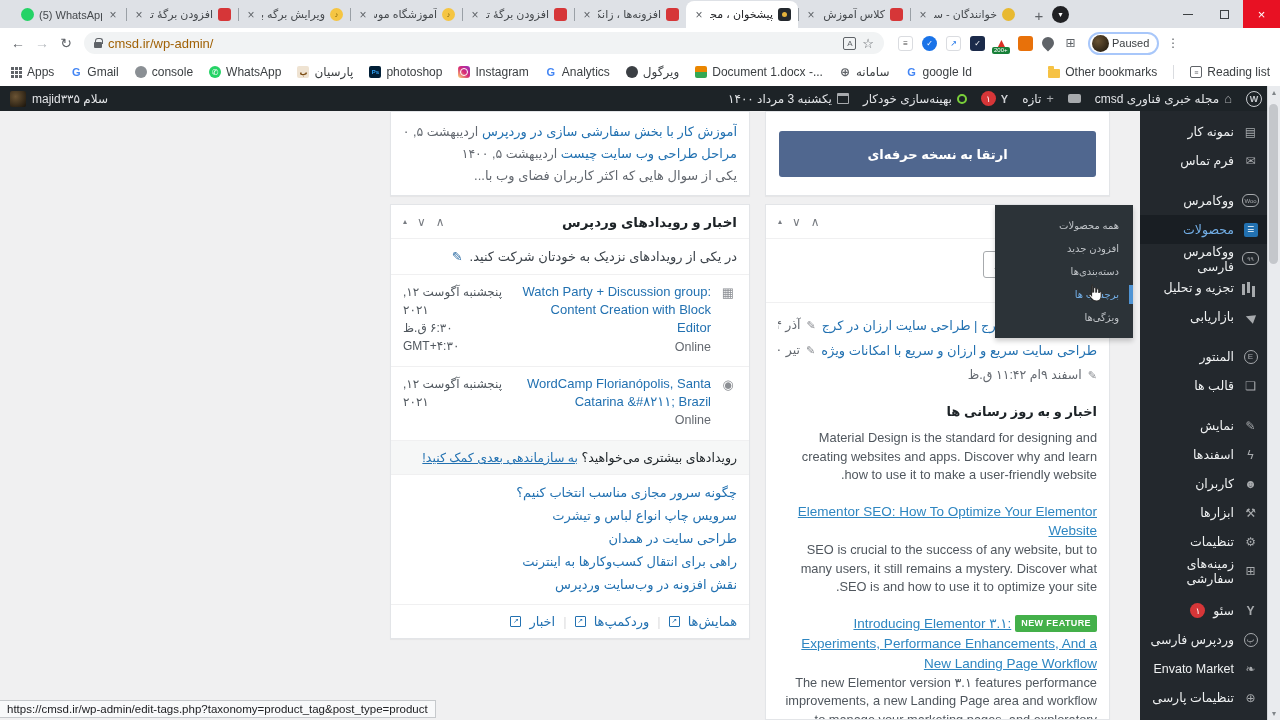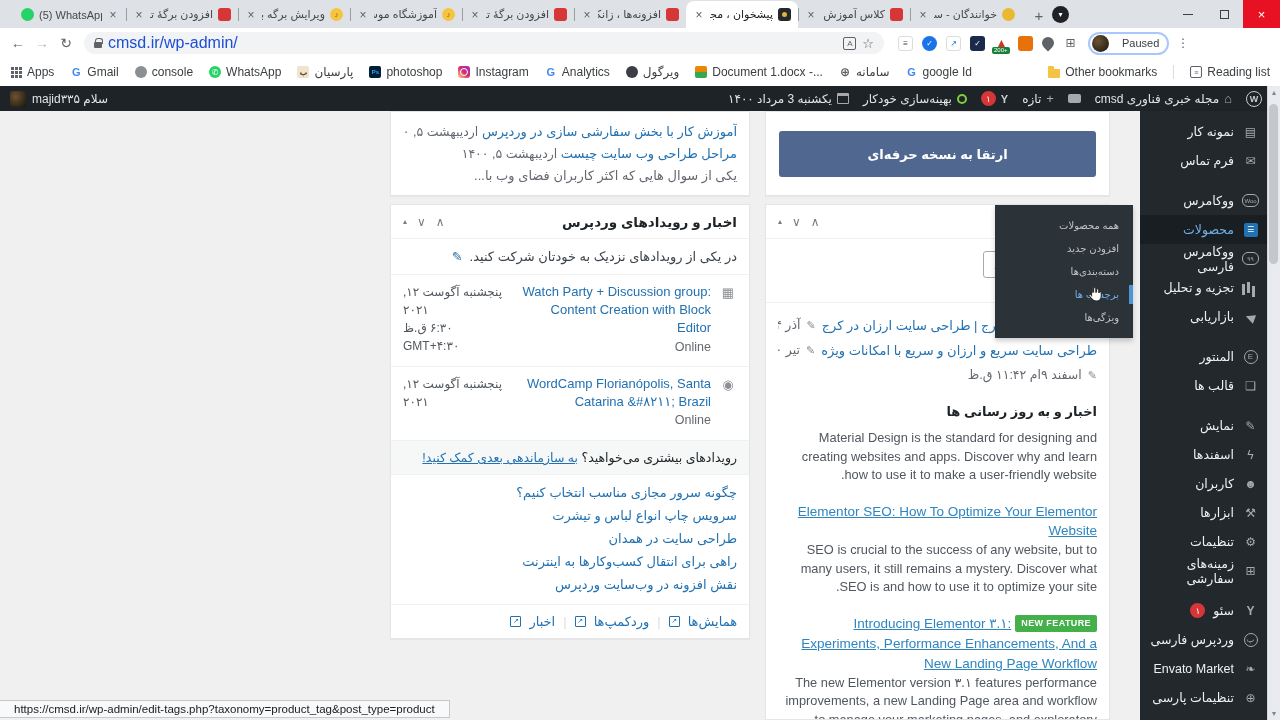--- a/index.html
+++ b/index.html
@@ -29,35 +29,35 @@
   .dash{width:10px;height:1px;background:#3c4043;}
   .maxbox{width:9px;height:9px;border:1px solid #3c4043;}
   .dropcircle{width:17px;height:17px;border-radius:50%;background:#202124;color:#fff;font-size:8px;display:flex;align-items:center;justify-content:center;align-self:center;margin-right:8px;}
 
   #toolbar{top:28px;left:0;width:1280px;height:30px;background:#fff;display:flex;align-items:center;padding:0 6px;}
   .navbtn{width:24px;text-align:center;color:#5f6368;font-size:14px;flex:none;}
   .navbtn.fwd{color:#b6babf;}
   #omnibox{flex:none;width:800px;height:22px;background:#f1f3f4;border-radius:12px;display:flex;align-items:center;padding:0 10px;gap:6px;margin:0 6px;}
   .lock{width:8px;height:6px;background:#5f6368;border-radius:1px;position:relative;flex:none;margin-top:3px;}
   .lock::before{content:"";position:absolute;top:-4px;left:1px;width:6px;height:5px;border:1.4px solid #5f6368;border-bottom:none;border-radius:3px 3px 0 0;}
-  #urltext{font-size:16px;color:#1d4ed8;flex:1;}
+  #urltext{font-size:13px;color:#a16207;flex:1;}
   .boxA{width:13px;height:13px;border:1px solid #5f6368;border-radius:2px;font-size:8px;color:#5f6368;display:flex;align-items:center;justify-content:center;flex:none;}
   .staricon{color:#5f6368;font-size:13px;flex:none;}
   #exts{display:flex;align-items:center;gap:9px;margin-left:8px;}
   .ext{width:15px;height:15px;border-radius:3px;display:flex;align-items:center;justify-content:center;font-size:8px;color:#fff;position:relative;flex:none;}
   .ext.book{background:#fff;border:1px solid #dadce0;color:#444;}
   .ext.bluecheck{background:#1a73e8;border-radius:50%;}
   .ext.chart{background:#fff;border:1px solid #dadce0;color:#1a73e8;}
   .ext.navycheck{background:#1b2a4a;}
   .ext.redtri{color:#d93025;font-size:12px;}
   .ext.redtri .b200{position:absolute;bottom:-3px;left:-2px;background:#188038;color:#fff;font-size:6px;padding:0 2px;border-radius:2px;line-height:7px;}
   .ext.orange{background:#e8710a;}
   .ext.pin{background:#5f6368;border-radius:50% 50% 50% 0;transform:rotate(-45deg);width:12px;height:12px;}
   .ext.puzzle{color:#5f6368;background:transparent;font-size:12px;}
-  #profile{display:flex;align-items:center;gap:13px;border:2px solid #a8c7fa;border-radius:14px;padding:1px 8px 1px 2px;margin-left:10px;}
+  #profile{display:flex;align-items:center;gap:3px;border:2px solid #a8c7fa;border-radius:14px;padding:1px 8px 1px 2px;margin-left:10px;}
   .avatar-sm{width:17px;height:17px;border-radius:50%;background:radial-gradient(circle at 35% 35%,#6b5434,#18120a);}
   #profile span{font-size:11px;color:#3c4043;}
   .dots{color:#5f6368;margin-left:8px;font-size:12px;}
 
   #bookmarks{top:58px;left:0;width:1280px;height:28px;background:#fff;display:flex;align-items:center;padding:0 10px;gap:16px;font-size:12px;color:#3c4043;}
   .bm{display:flex;align-items:center;gap:5px;white-space:nowrap;}
   .bmi{width:12px;height:12px;border-radius:2px;flex:none;display:flex;align-items:center;justify-content:center;font-size:8px;font-weight:bold;color:#fff;}
   .bmi.grid{background:transparent;position:relative;}
   .bmi.grid::before{content:"";width:3px;height:3px;background:#5f6368;box-shadow:4px 0 #5f6368,8px 0 #5f6368,0 4px #5f6368,4px 4px #5f6368,8px 4px #5f6368,0 8px #5f6368,4px 8px #5f6368,8px 8px #5f6368;position:absolute;top:1px;left:1px;}
   .bmi.gletter{background:transparent;color:#4285f4;font-size:11px;}
@@ -155,21 +155,21 @@
   .drafts{padding:10px 12px 4px;direction:rtl;}
   .drafts .drow{line-height:25px;white-space:nowrap;overflow:hidden;display:flex;gap:6px;align-items:center;direction:rtl;}
   .pencil-gray{color:#8c8f94;font-size:11px;}
   .newshead{direction:rtl;padding:12px 12px 4px;font-weight:bold;color:#1d2327;}
   .news{padding:6px 12px;direction:rtl;text-align:right;}
   .nitem{margin-bottom:17px;line-height:1.45;}
   .nitem .ntitle{color:#2e86c1;font-size:13.5px;}
   .nitem .nbody{color:#50575e;font-size:12.8px;}
   .badge-new{display:inline-block;background:#44b04a;color:#fff;font-size:9px;font-weight:bold;padding:2px 6px;border-radius:2px;letter-spacing:.4px;vertical-align:2px;margin-left:4px;}
 
-  #statusbar{left:0;bottom:2px;background:#f8f9fa;border:1px solid #c6c9cc;border-left:none;padding:2px 14px;font-size:11.5px;color:#202124;direction:ltr;z-index:8;}
+  #statusbar{left:0;bottom:2px;background:#f8f9fa;border:1px solid #c6c9cc;border-left:none;padding:2px 7px;font-size:11.5px;color:#202124;direction:ltr;z-index:8;}
 
   #cursor{top:283px;right:176px;z-index:20;}
 </style>
 </head>
 <body>
 
 <div id="tabstrip" class="abs">
   <div class="tab">
     <span class="fav whatsapp"></span>
     <span class="ttl" style="direction:ltr;text-align:left;">(5) WhatsApp</span>

